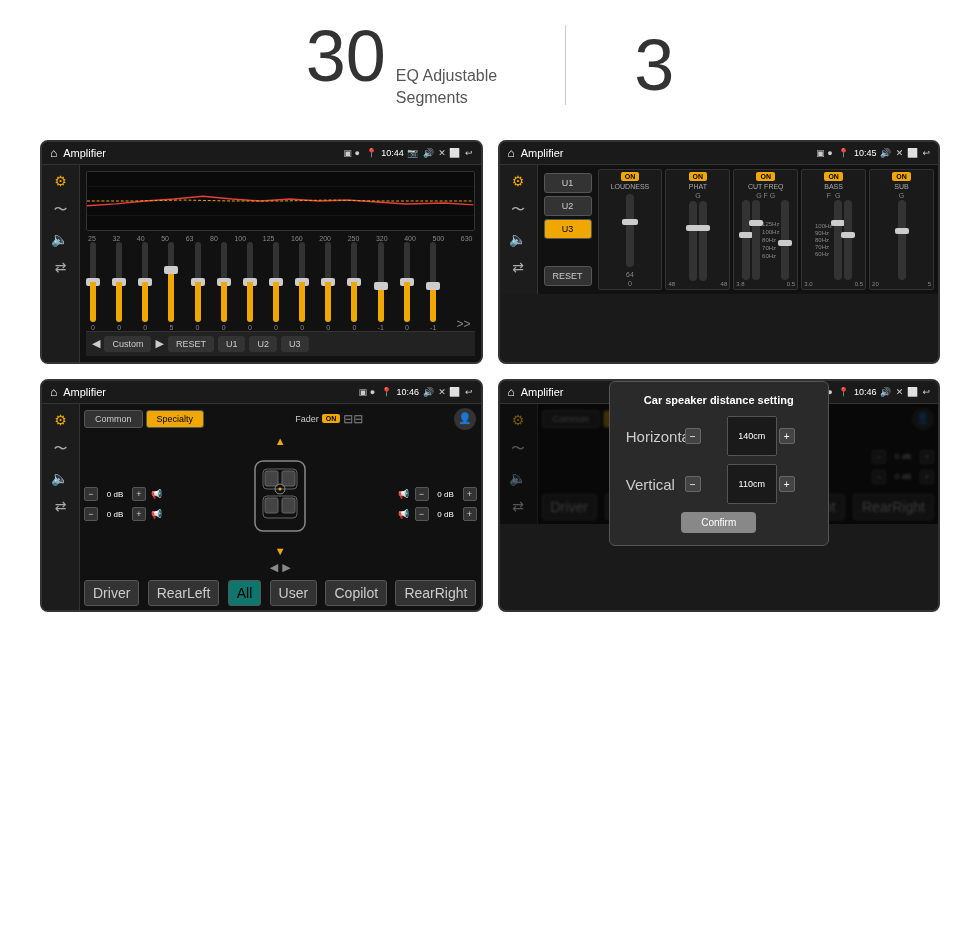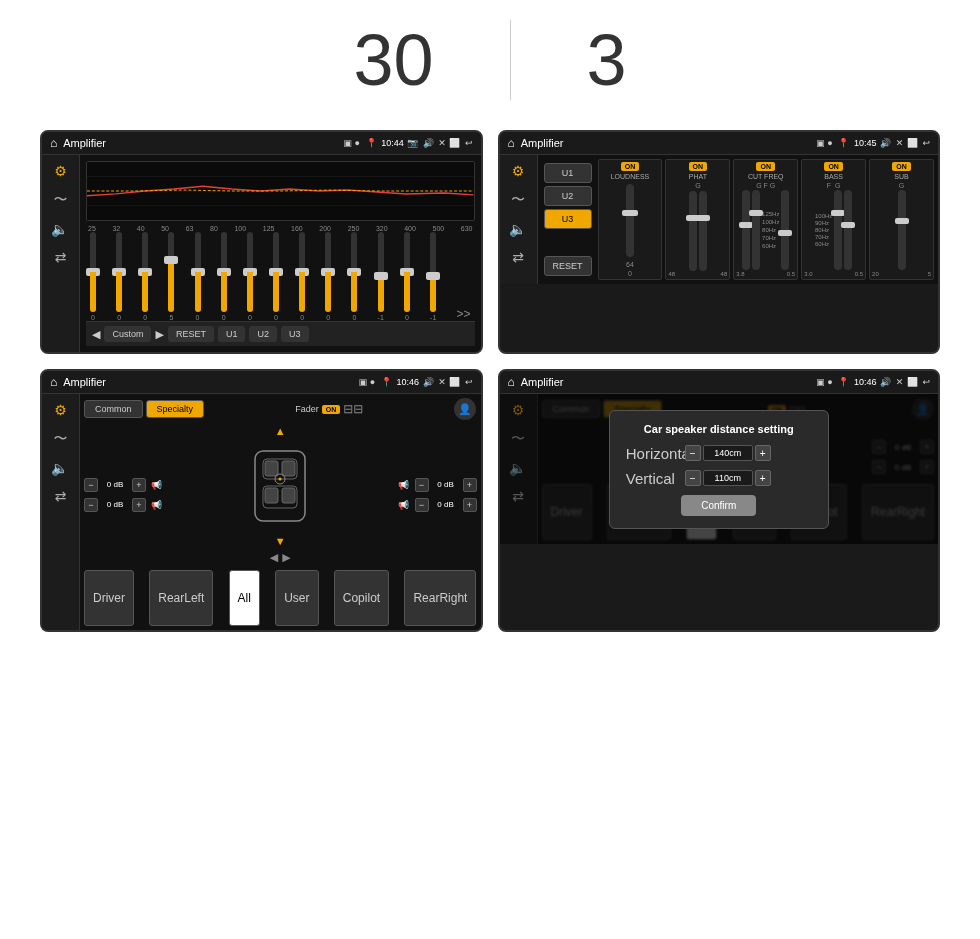--- a/index.html
+++ b/index.html
@@ -23,21 +23,21 @@
       color: #1a8fe3;
       margin-bottom: 30px;
       letter-spacing: 1px;
     }
 
     .stats-row {
       display: flex;
       justify-content: center;
       align-items: center;
       margin-bottom: 30px;
-      gap: 16px;
+      gap: 8px;
     }
 
     .stat-item {
       display: flex;
       align-items: baseline;
       gap: 10px;
       padding: 0 60px;
     }
 
     .stat-number {
@@ -317,28 +317,28 @@
       color: #fff;
       font-size: 8px;
       min-width: 28px;
       text-align: center;
     }
 
     .speaker-btn {
       background: #333;
       color: #ccc;
       border: 1px solid #555;
-      padding: 20px 8px;
-      font-size: 12px;
+      padding: 4px 8px;
+      font-size: 14px;
       border-radius: 3px;
       cursor: pointer;
     }
 
     .speaker-btn.active {
-      background: #ffffff;
+      background: #0f766e;
       color: #000;
     }
 
     
     .dialog-overlay {
       position: absolute;
       top: 0; left: 0; right: 0; bottom: 0;
       background: rgba(0,0,0,0.5);
       display: flex;
       align-items: center;
@@ -392,25 +392,26 @@
       align-items: center;
       justify-content: center;
       border-radius: 2px;
       cursor: pointer;
     }
 
     .dialog-val-display {
       background: #1a1a1a;
       color: #fff;
       font-size: 9px;
-      padding: 2px 8px;
+      padding: 14px 8px;
       border: 1px solid #555;
       border-radius: 2px;
       min-width: 50px;
       text-align: center;
+      margin-left: 24px;
     }
 
     .dialog-confirm-btn {
       background: #888;
       color: #fff;
       border: none;
       padding: 5px 20px;
       font-size: 10px;
       border-radius: 4px;
       cursor: pointer;
@@ -454,20 +455,21 @@
   </style>
 </head>
 <body>
 
 <div class="page-container">
 
 
   <div class="stats-row">
     <div class="stat-item">
       <span class="stat-number">30</span>
+      <span class="stat-description">EQ Adjustable<br>Segments</span>
     </div>
     <div class="stat-divider"></div>
     <div class="stat-item">
       <span class="stat-number">3</span>
     </div>
   </div>
 
   <div class="screens-grid">
 
     <div class="screen-container">

